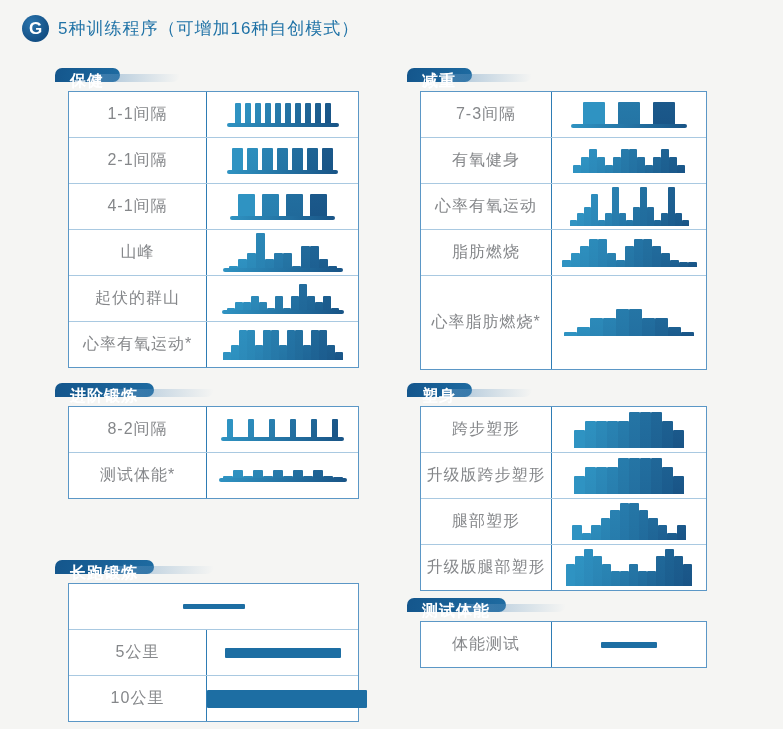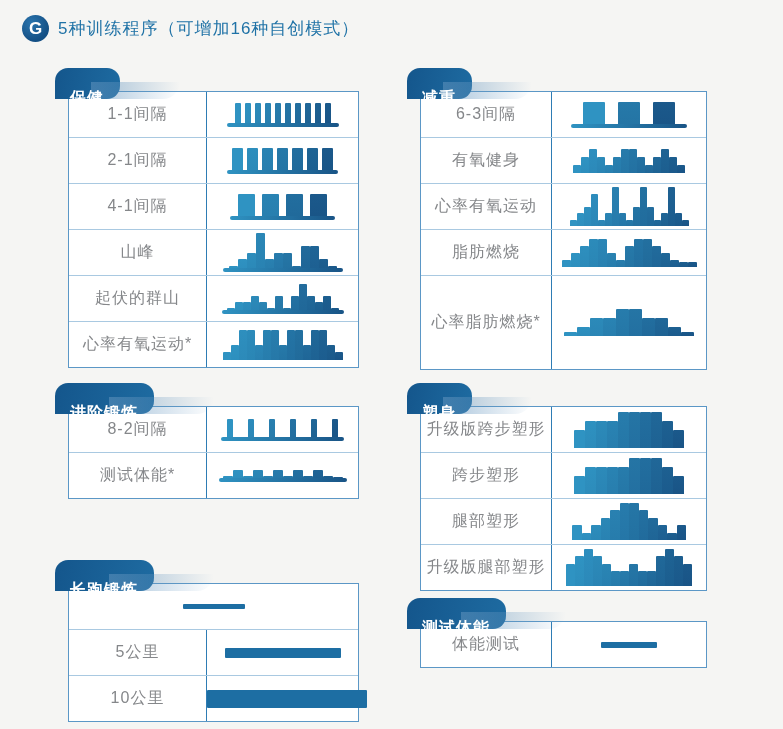--- a/index.html
+++ b/index.html
@@ -21,21 +21,21 @@
   .page-title{color:#1f72a6;font-size:17px;letter-spacing:1px;}
   
   .section{
     position:absolute;
     background:#ffffff;
     border:1px solid #5b97c6;
   }
   .badge{
     position:absolute;top:-24px;left:-14px;
     height:14px;line-height:25px;
-    padding:17px 16px 0 15px;
+    padding:0 16px 0 15px;
     background:linear-gradient(100deg,#14568c,#1e6ba1);
     color:#ffffff;font-size:16px;font-weight:bold;
     border-radius:13px 13px 13px 0;
     letter-spacing:1px;
     z-index:2;
     white-space:nowrap;
   }
   .badge::after{
     content:"";
     position:absolute;
@@ -189,21 +189,21 @@
           </div>
         </div>
       </div>
     </div>
 </div>
 
 <div class="section right" id="sec-jianzhong">
   <span class="badge">减重</span>
   <div>
       <div class="row">
-        <div class="label-cell">6-3间隔</div>
+        <div class="label-cell">7-3间隔</div>
         <div class="pattern-cell">
           <div class="pat" style="padding: 0px 12px;">
             <div class="bar" style="width: 22px; height: 26px; margin-left: 0px; background: linear-gradient(rgb(47, 147, 194), rgb(47, 147, 194));"></div>
             <div class="bar" style="width: 22px; height: 26px; margin-left: 13px; background: linear-gradient(rgb(38, 121, 169), rgb(36, 116, 164));"></div>
             <div class="bar" style="width: 22px; height: 26px; margin-left: 13px; background: linear-gradient(rgb(27, 89, 139), rgb(25, 84, 134));"></div>
             <div class="base" style="left: 0px; right: 0px; background: linear-gradient(90deg, rgb(47, 147, 194), rgb(25, 84, 134));"></div>
           </div>
         </div>
       </div>
       <div class="row">
@@ -330,45 +330,45 @@
           </div>
         </div>
       </div>
     </div>
 </div>
 
 <div class="section right" id="sec-sushen">
   <span class="badge">塑身</span>
   <div>
       <div class="row">
+        <div class="label-cell">跨步塑形</div>
+        <div class="pattern-cell">
+          <div class="pat" style="padding: 0px;">
+            <div class="bar" style="width: 11px; height: 18px; margin-left: 0px; background: linear-gradient(rgb(47, 147, 194), rgb(47, 147, 194));"></div>
+            <div class="bar" style="width: 11px; height: 27px; margin-left: 0px; background: linear-gradient(rgb(46, 145, 192), rgb(45, 140, 187));"></div>
+            <div class="bar" style="width: 11px; height: 27px; margin-left: 0px; background: linear-gradient(rgb(44, 138, 185), rgb(42, 133, 181));"></div>
+            <div class="bar" style="width: 11px; height: 27px; margin-left: 0px; background: linear-gradient(rgb(41, 131, 179), rgb(40, 126, 174));"></div>
+            <div class="bar" style="width: 11px; height: 27px; margin-left: 0px; background: linear-gradient(rgb(39, 124, 172), rgb(37, 119, 167));"></div>
+            <div class="bar" style="width: 11px; height: 36px; margin-left: 0px; background: linear-gradient(rgb(37, 117, 165), rgb(35, 112, 161));"></div>
+            <div class="bar" style="width: 11px; height: 36px; margin-left: 0px; background: linear-gradient(rgb(34, 110, 159), rgb(32, 105, 154));"></div>
+            <div class="bar" style="width: 11px; height: 36px; margin-left: 0px; background: linear-gradient(rgb(32, 103, 152), rgb(30, 98, 147));"></div>
+            <div class="bar" style="width: 11px; height: 27px; margin-left: 0px; background: linear-gradient(rgb(29, 96, 145), rgb(27, 91, 141));"></div>
+            <div class="bar" style="width: 11px; height: 18px; margin-left: 0px; background: linear-gradient(rgb(27, 89, 139), rgb(25, 84, 134));"></div>
+          </div>
+        </div>
+      </div>
+      <div class="row">
         <div class="label-cell">升级版跨步塑形</div>
         <div class="pattern-cell">
           <div class="pat" style="padding: 0px;">
             <div class="bar" style="width: 11px; height: 18px; margin-left: 0px; background: linear-gradient(rgb(47, 147, 194), rgb(47, 147, 194));"></div>
             <div class="bar" style="width: 11px; height: 27px; margin-left: 0px; background: linear-gradient(rgb(46, 145, 192), rgb(45, 140, 187));"></div>
             <div class="bar" style="width: 11px; height: 27px; margin-left: 0px; background: linear-gradient(rgb(44, 138, 185), rgb(42, 133, 181));"></div>
             <div class="bar" style="width: 11px; height: 27px; margin-left: 0px; background: linear-gradient(rgb(41, 131, 179), rgb(40, 126, 174));"></div>
             <div class="bar" style="width: 11px; height: 36px; margin-left: 0px; background: linear-gradient(rgb(39, 124, 172), rgb(37, 119, 167));"></div>
-            <div class="bar" style="width: 11px; height: 36px; margin-left: 0px; background: linear-gradient(rgb(37, 117, 165), rgb(35, 112, 161));"></div>
-            <div class="bar" style="width: 11px; height: 36px; margin-left: 0px; background: linear-gradient(rgb(34, 110, 159), rgb(32, 105, 154));"></div>
-            <div class="bar" style="width: 11px; height: 36px; margin-left: 0px; background: linear-gradient(rgb(32, 103, 152), rgb(30, 98, 147));"></div>
-            <div class="bar" style="width: 11px; height: 27px; margin-left: 0px; background: linear-gradient(rgb(29, 96, 145), rgb(27, 91, 141));"></div>
-            <div class="bar" style="width: 11px; height: 18px; margin-left: 0px; background: linear-gradient(rgb(27, 89, 139), rgb(25, 84, 134));"></div>
-          </div>
-        </div>
-      </div>
-      <div class="row">
-        <div class="label-cell">跨步塑形</div>
-        <div class="pattern-cell">
-          <div class="pat" style="padding: 0px;">
-            <div class="bar" style="width: 11px; height: 18px; margin-left: 0px; background: linear-gradient(rgb(47, 147, 194), rgb(47, 147, 194));"></div>
-            <div class="bar" style="width: 11px; height: 27px; margin-left: 0px; background: linear-gradient(rgb(46, 145, 192), rgb(45, 140, 187));"></div>
-            <div class="bar" style="width: 11px; height: 27px; margin-left: 0px; background: linear-gradient(rgb(44, 138, 185), rgb(42, 133, 181));"></div>
-            <div class="bar" style="width: 11px; height: 27px; margin-left: 0px; background: linear-gradient(rgb(41, 131, 179), rgb(40, 126, 174));"></div>
-            <div class="bar" style="width: 11px; height: 27px; margin-left: 0px; background: linear-gradient(rgb(39, 124, 172), rgb(37, 119, 167));"></div>
             <div class="bar" style="width: 11px; height: 36px; margin-left: 0px; background: linear-gradient(rgb(37, 117, 165), rgb(35, 112, 161));"></div>
             <div class="bar" style="width: 11px; height: 36px; margin-left: 0px; background: linear-gradient(rgb(34, 110, 159), rgb(32, 105, 154));"></div>
             <div class="bar" style="width: 11px; height: 36px; margin-left: 0px; background: linear-gradient(rgb(32, 103, 152), rgb(30, 98, 147));"></div>
             <div class="bar" style="width: 11px; height: 27px; margin-left: 0px; background: linear-gradient(rgb(29, 96, 145), rgb(27, 91, 141));"></div>
             <div class="bar" style="width: 11px; height: 18px; margin-left: 0px; background: linear-gradient(rgb(27, 89, 139), rgb(25, 84, 134));"></div>
           </div>
         </div>
       </div>
       <div class="row">
         <div class="label-cell">腿部塑形</div>

